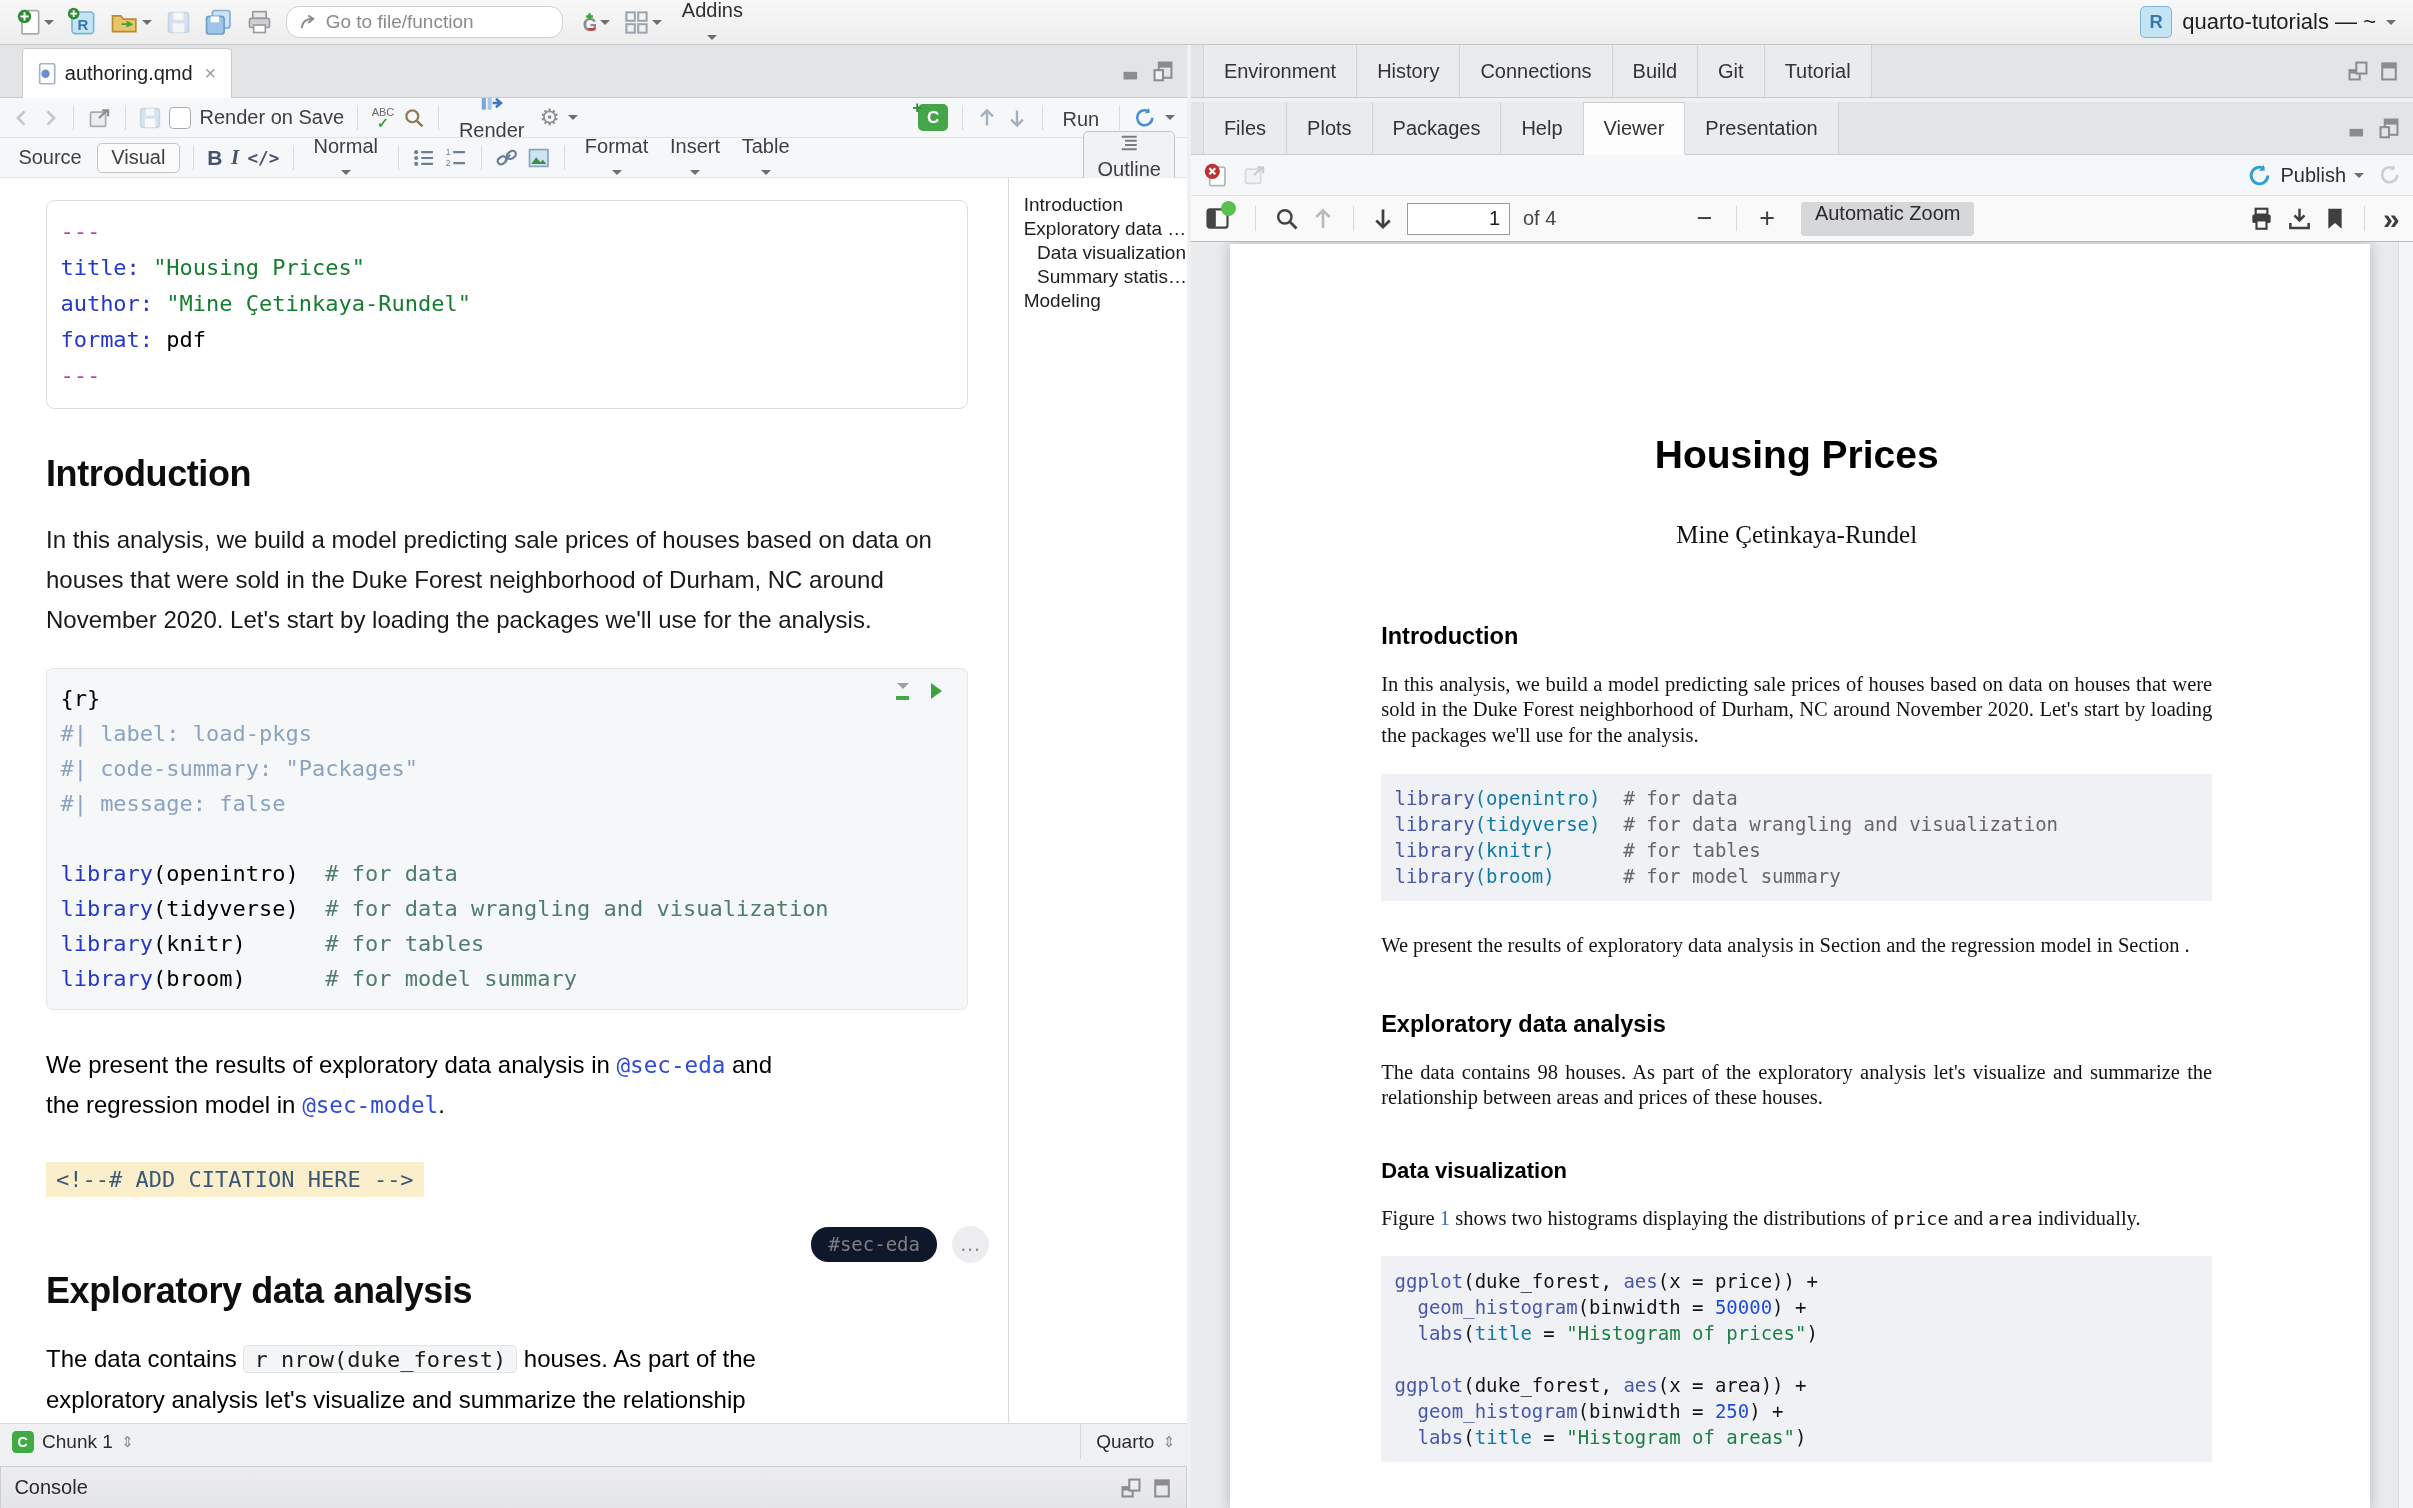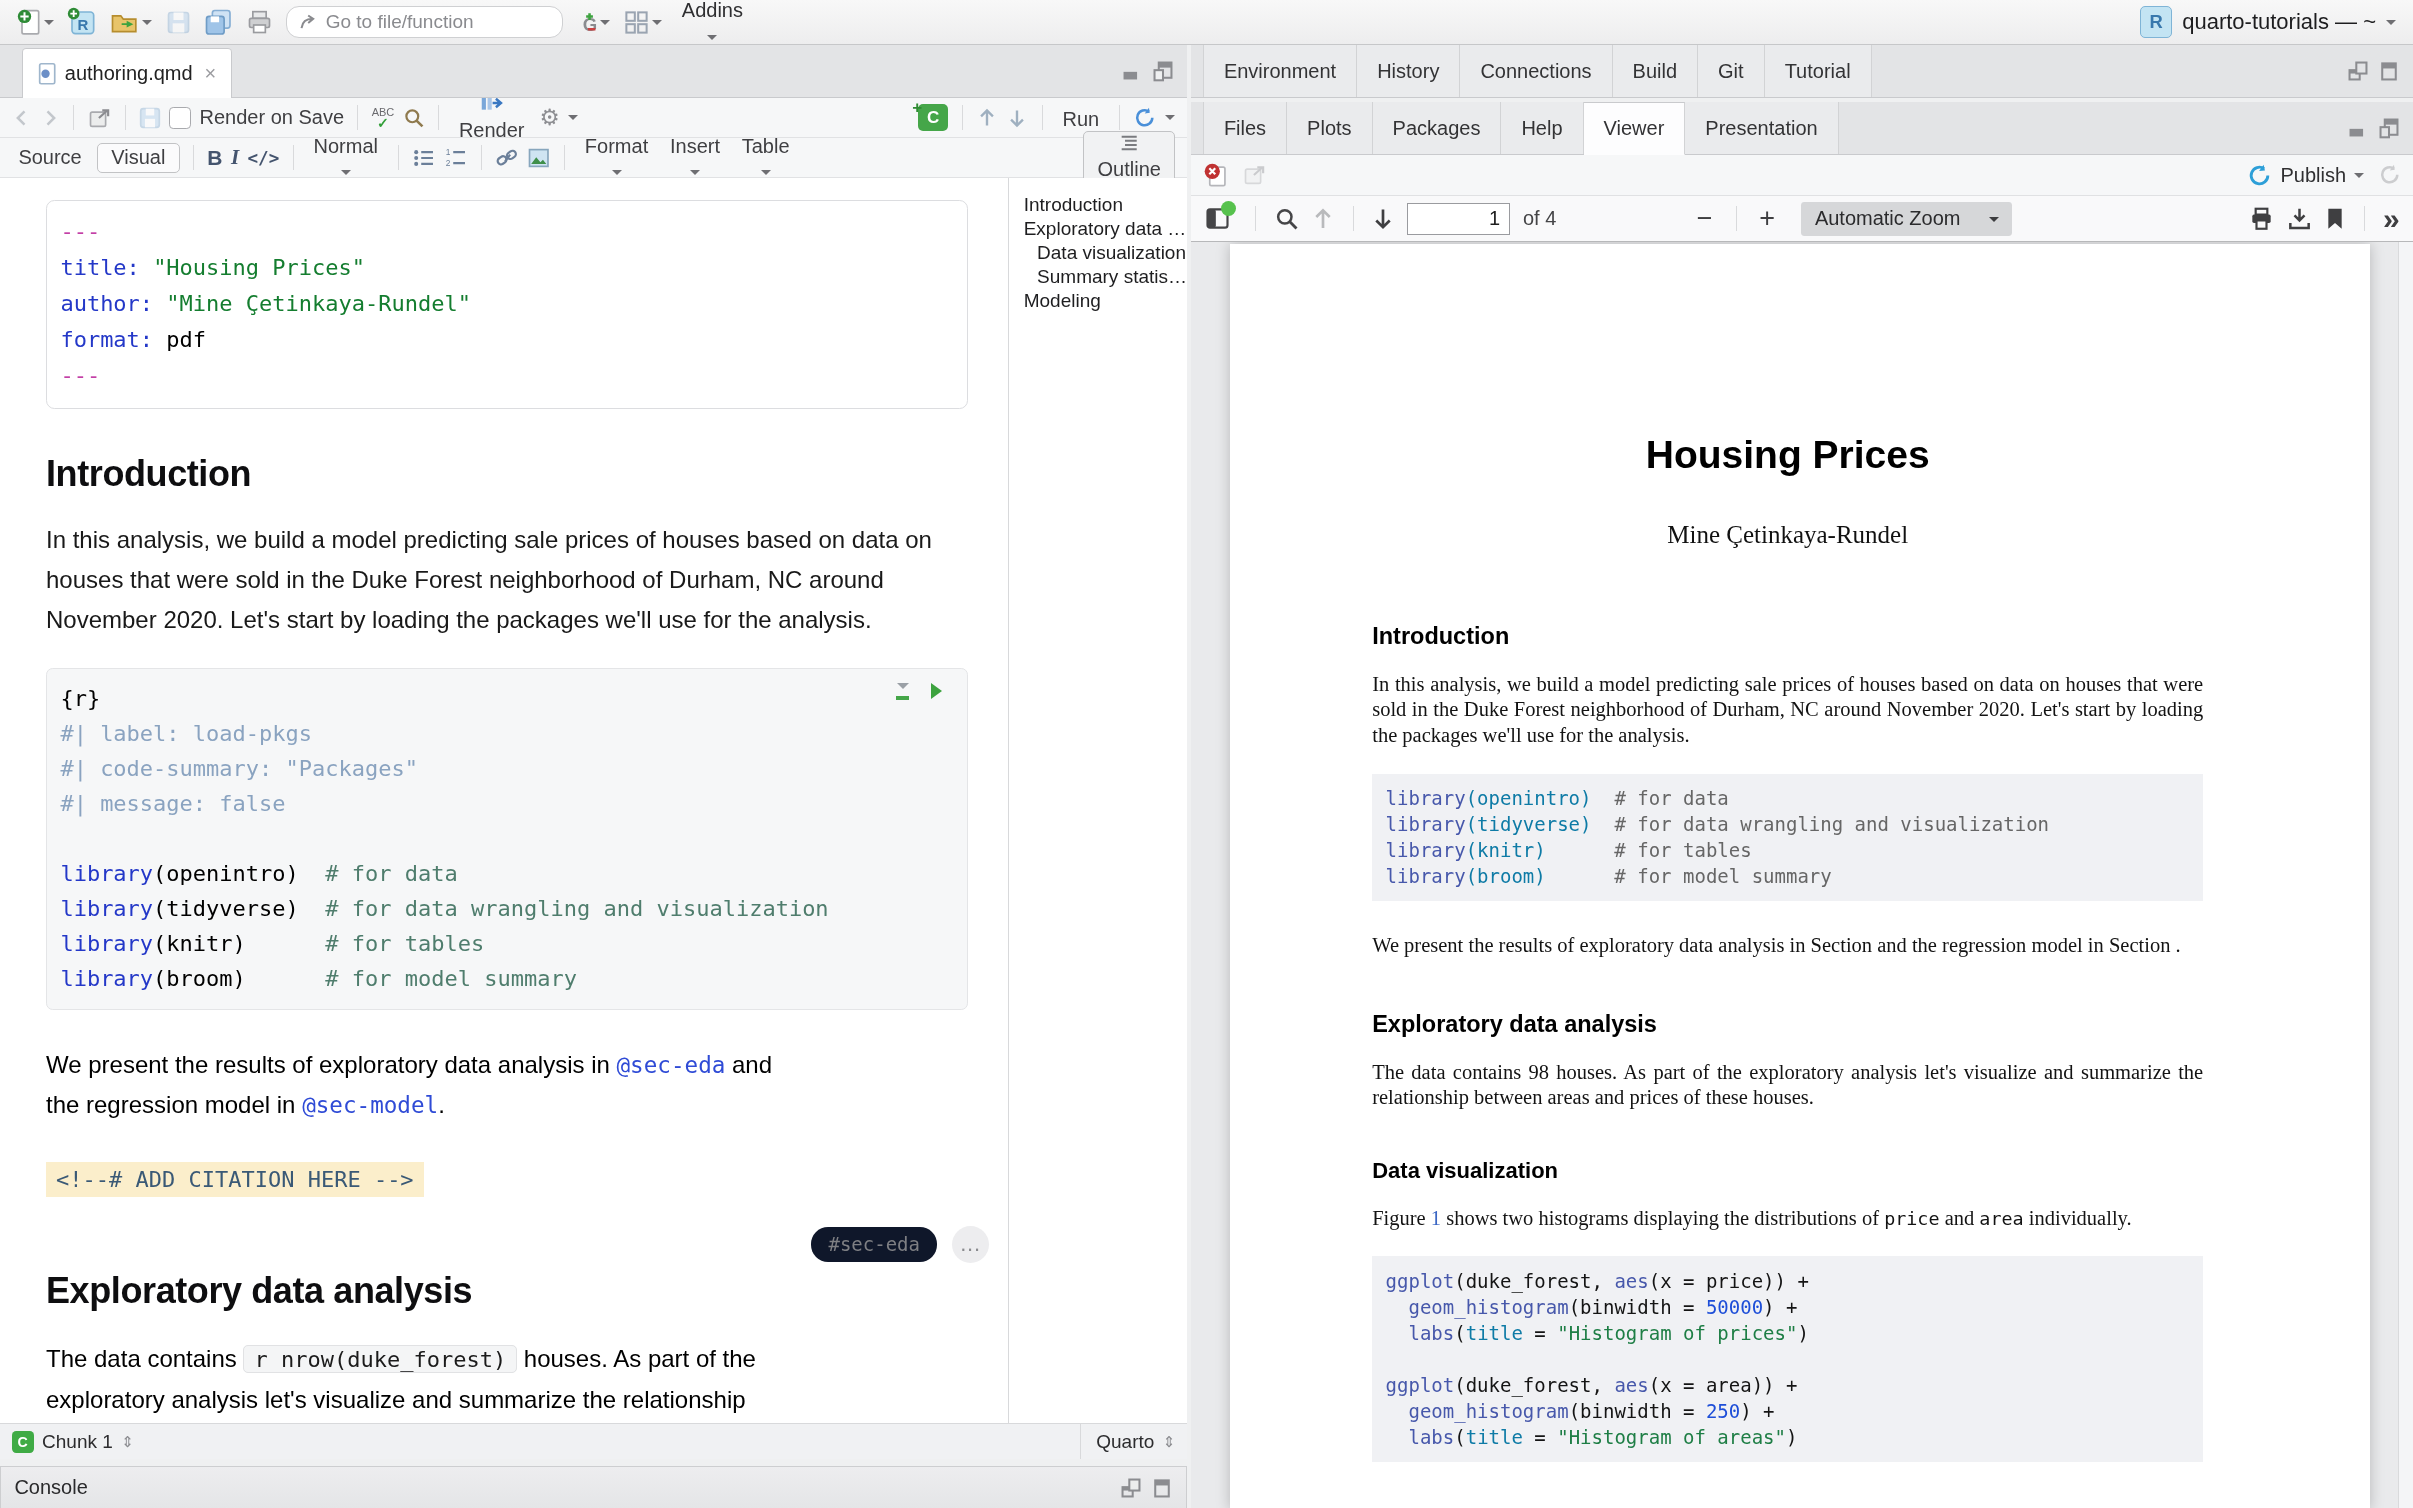--- a/index.html
+++ b/index.html
@@ -94,31 +94,31 @@
     border:0.8px solid #cdced0;display:flex;align-items:center;padding:0 13.4px;font-size:20px;color:#2a2a2c;}
   
   .pubbar{height:40px;background:#f6f7f8;border-bottom:0.8px solid #e0e1e3;display:flex;align-items:center;padding:0 11.7px;gap:13.4px;}
   .publish{margin-left:auto;display:flex;align-items:center;gap:8.4px;font-size:20px;color:#2f2f31;}
   .pdfbar{height:45px;background:#f9f9fa;border-bottom:0.8px solid #b7b8ba;display:flex;align-items:center;
     padding:0 13.4px;gap:13.4px;color:#454547;}
   .pagebox{width:92px;height:30px;background:#fff;border:0.8px solid #9a9b9f;text-align:right;
     font-size:20px;color:#1e1e1e;padding:0 8.4px 0 0;display:flex;align-items:center;justify-content:flex-end;}
   .oflabel{font-size:20px;color:#454547;}
   .zoomdd{height:34px;background:#d6d7d9;border-radius:3.4px;display:flex;align-items:center;gap:28.5px;
-    padding:0 13.4px;font-size:20px;color:#2b2b2d;margin-left:8.4px;}
+    padding:0 13.4px;font-size:20px;color:#2b2b2d;margin-left:8.4px;flex-direction:column;}
   .zoomdd .caret{border-top-color:#3c3c3e;}
   .pm{font-size:27px;color:#3f3f41;width:25px;text-align:center;}
   .chev2{font-size:30px;color:#3f3f41;font-weight:bold;}
   .sidebar-ic{position:relative;}
   .greendot{position:absolute;top:-5px;right:-6.7px;width:15px;height:15px;border-radius:50%;background:#57c24d;}
   
   .pdfarea{position:relative;flex:1;background:#e9eaec;overflow:hidden;}
   .page{position:absolute;left:39px;top:1.7px;right:43px;bottom:0;background:#fff;box-shadow:0 0 13.4px rgba(0,0,0,.22);}
   .vscroll{position:absolute;right:0;top:0;bottom:0;width:14.2px;background:#f4f5f7;border-left:0.8px solid #d9dadc;}
-  .pcontent{position:absolute;left:142px;width:831px;top:0;}
+  .pcontent{position:absolute;left:151px;width:831px;top:0;}
   .ptitle{margin-top:189px;text-align:center;font-size:39px;font-weight:bold;color:#000;}
   .pauthor{margin-top:44px;text-align:center;font-family:"Liberation Serif",serif;font-size:25px;color:#111;}
   .phead{margin-top:74px;font-size:23.5px;font-weight:bold;color:#000;}
   .phead.small{font-size:22px;}
   .pbody{margin-top:22px;font-family:"Liberation Serif",serif;font-size:20.5px;line-height:25.6px;color:#131313;text-align:justify;}
   .pcode{margin-top:25px;background:#f0f1f4;padding:11.7px 0 11.7px 13.4px;
     font-family:"DejaVu Sans Mono","Liberation Mono",monospace;font-size:19px;line-height:26px;}
   .page .tk-fn{color:#4758ab}.page .tk-teal{color:#0e7ba6}.page .tk-num{color:#1d4ed8}
   .page .tk-str{color:#1e7e45}.page .tk-com{color:#666}.page .tk-plain{color:#141414}
   .page .tk-link{color:#3a66c4}

